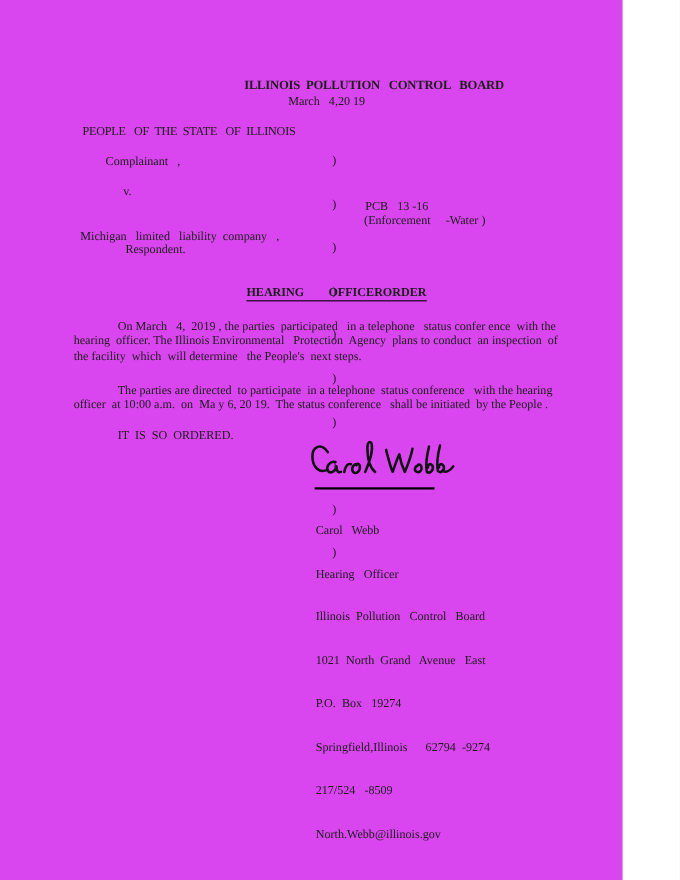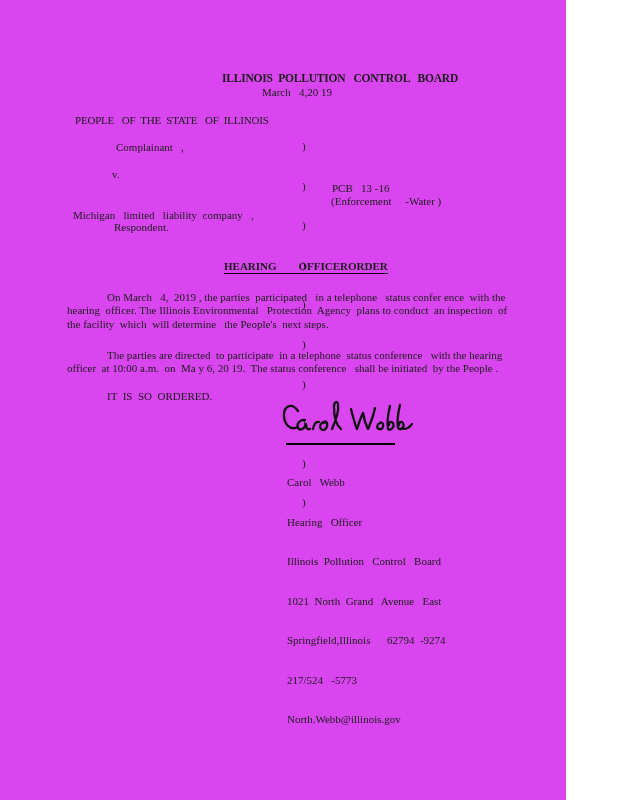--- a/index.html
+++ b/index.html
@@ -25,21 +25,21 @@
 </style>
 </head>
 <body>
 
 <div class="page">
 
   <div class="t b caps" style="left:222px; top:72px; font-size:11.5px;">ILLINOIS  POLLUTION   CONTROL   BOARD</div>
   <div class="t" style="left:262px; top:86px;">March   4,20 19</div>
 
   <div class="t caps" style="left:75px; top:114px;">PEOPLE   OF  THE  STATE   OF  ILLINOIS</div>
-  <div class="t" style="left:116px; top:141px;">Complainant   ,</div>
+  <div class="t" style="left:96px; top:141px;">Complainant   ,</div>
   <div class="t" style="left:112px; top:168px;">v.</div>
   <div class="t" style="left:73px; top:209px;">Michigan   limited   liability  company   ,</div>
   <div class="t" style="left:114px; top:221px;">Respondent.</div>
 
   <div class="t paren-col" style="left:302px; top:114px;">
     <div>)</div>
     <div>)</div>
     <div>)</div>
     <div>)</div>
     <div>)</div>
@@ -80,18 +80,19 @@
     </svg>
   </div>
 
   <div class="sig-line" style="left:286px; top:443px; width:109px;"></div>
 
   <div class="t sig-block" style="left:287px; top:450px;">
     <div>Carol   Webb</div>
     <div>Hearing   Officer</div>
     <div>Illinois  Pollution   Control   Board</div>
     <div>1021  North  Grand   Avenue   East</div>
+    <div>P.O.  Box   19274</div>
     <div>Springfield,Illinois      62794  -9274</div>
-    <div>217/524   -5773</div>
+    <div>217/524   -8509</div>
     <div>North.Webb@illinois.gov</div>
   </div>
 
 </div>
 
 </body></html>

